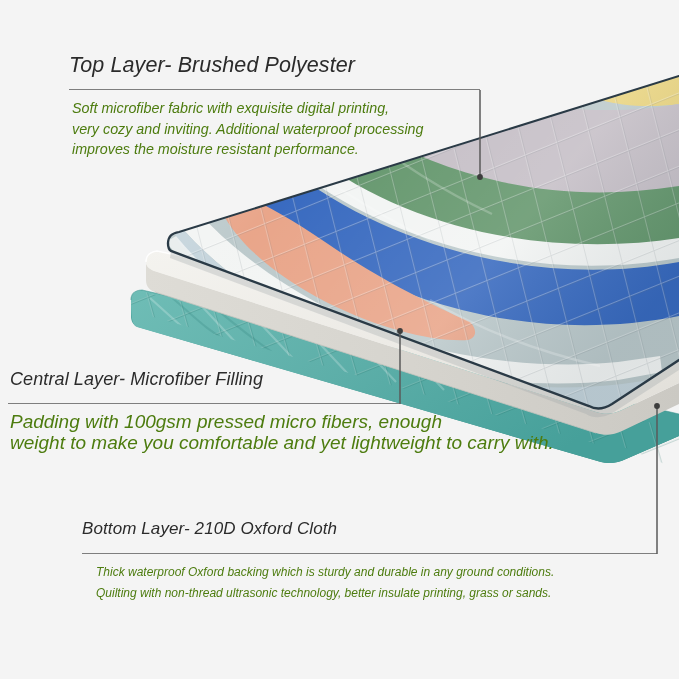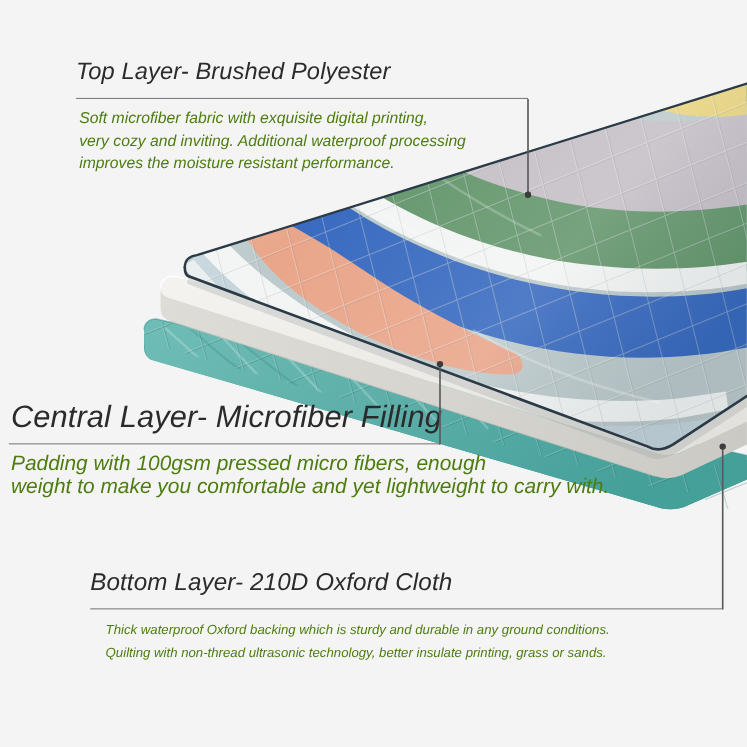--- a/index.html
+++ b/index.html
@@ -36,28 +36,28 @@
 
   
   #block-top{left:69px;top:52px;}
   #block-top .heading{font-size:21.5px;line-height:26px;}
   #block-top .rule{width:411px;margin-top:11px;}
   #block-top .body-line{font-size:14.3px;line-height:20.5px;margin-left:3px;}
   #block-top .body-lines{margin-top:8px;}
 
   
   #block-central{left:8px;top:366px;}
-  #block-central .heading{font-size:28px;line-height:26px;margin-left:2px;}
+  #block-central .heading{font-size:18px;line-height:26px;margin-left:2px;}
   #block-central .rule{width:392px;margin-top:11px;}
   #block-central .body-line{font-size:19px;line-height:20.5px;margin-left:2px;}
   #block-central .body-lines{margin-top:8px;}
 
   
   #block-bottom{left:82px;top:516px;}
-  #block-bottom .heading{font-size:22px;line-height:26px;}
+  #block-bottom .heading{font-size:17px;line-height:26px;}
   #block-bottom .rule{width:575px;margin-top:11px;}
   #block-bottom .body-line{font-size:12px;line-height:20.5px;margin-left:14px;}
   #block-bottom .body-lines{margin-top:8px;}
 
   
   #leaders{position:absolute;left:0;top:0;width:679px;height:679px;z-index:4;pointer-events:none;}
 </style>
 </head>
 <body>
 

